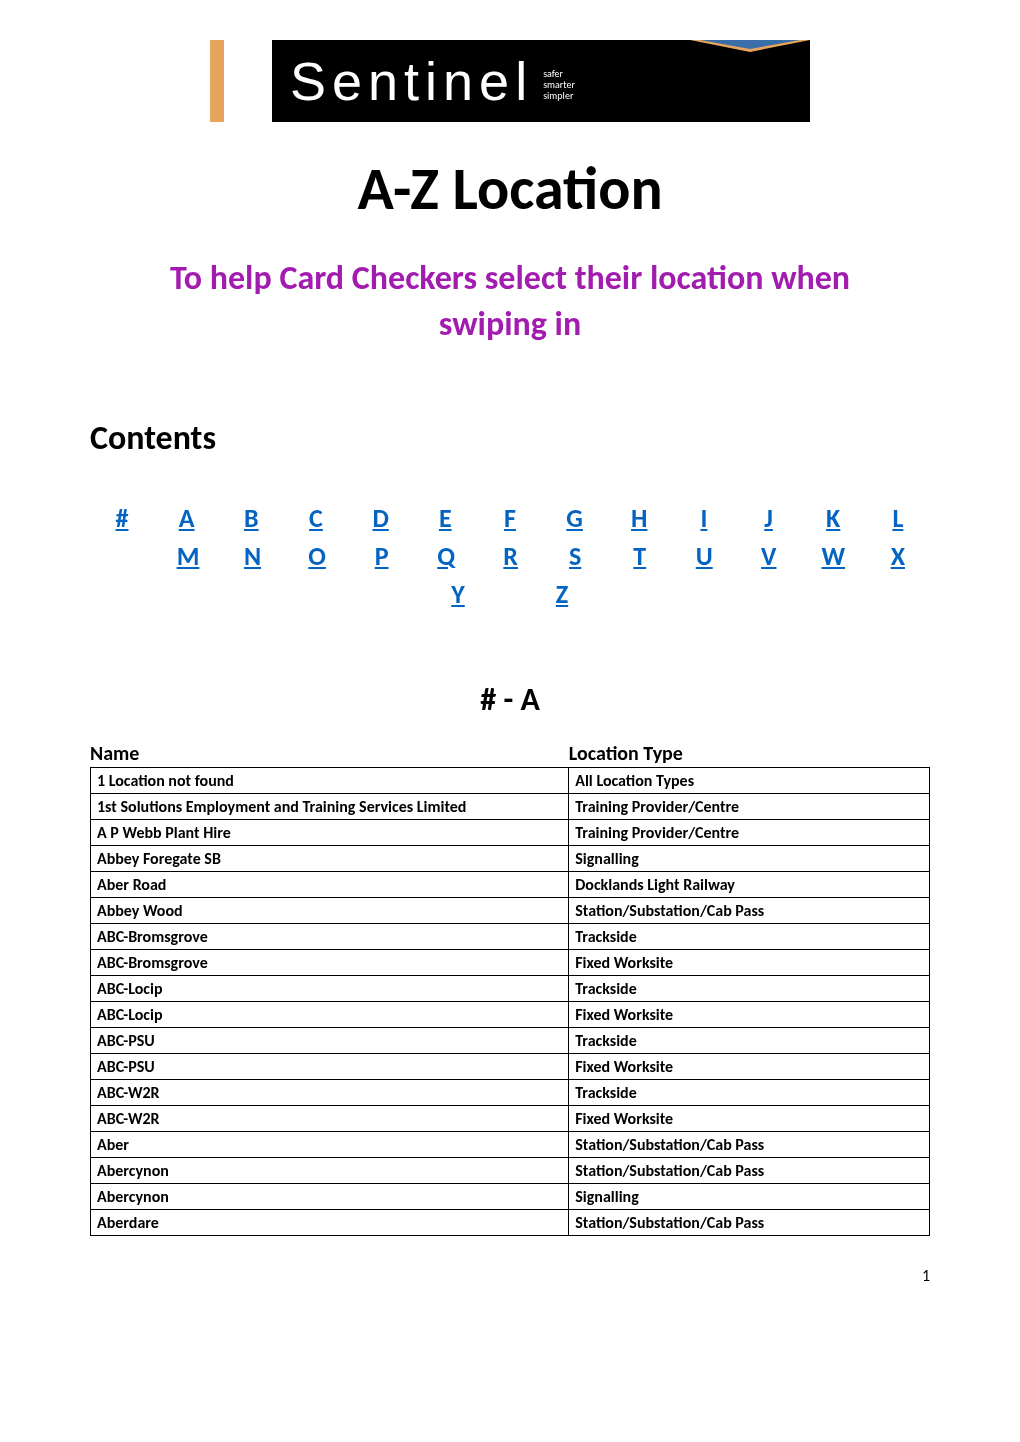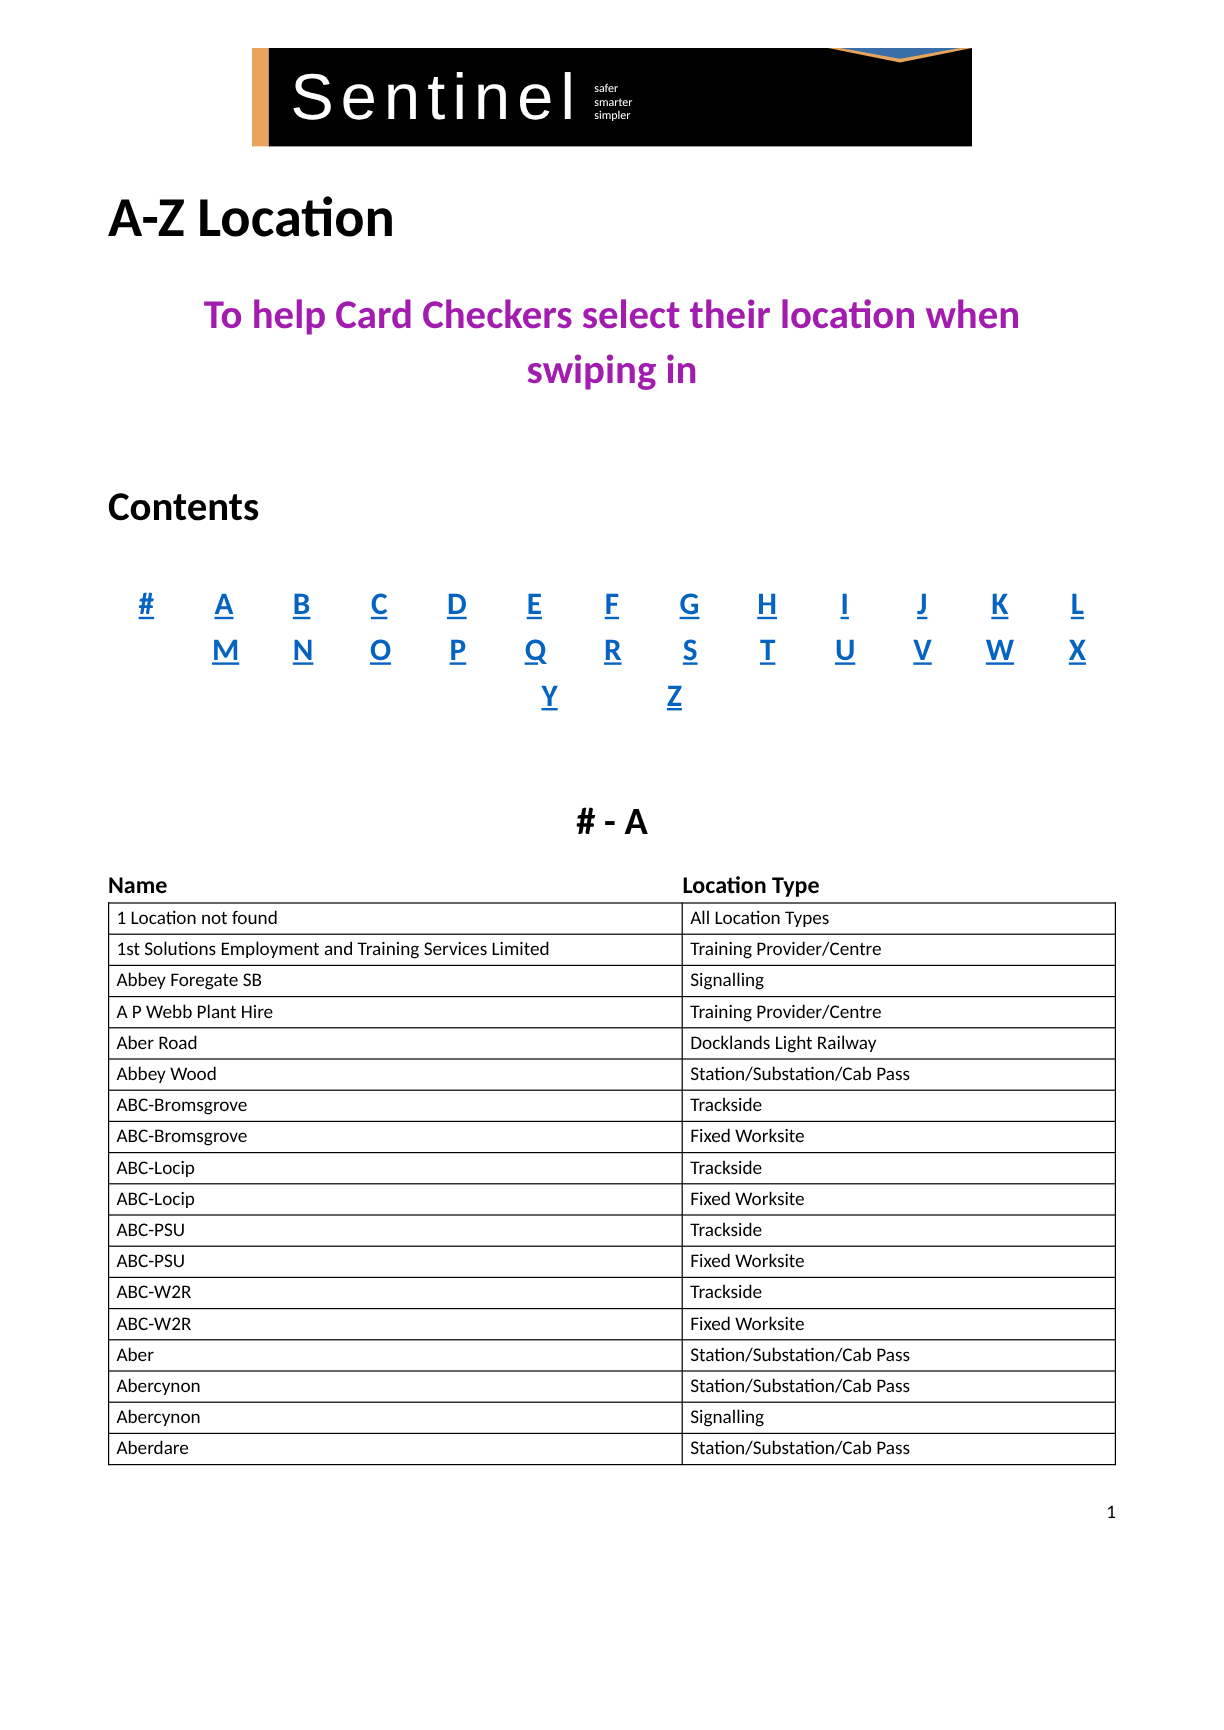--- a/index.html
+++ b/index.html
@@ -8,20 +8,21 @@
   background: #fff;
   color: #000;
   width: 1020px;
   padding: 40px 90px 30px 90px;
 }
 .logo-bar {
   width: 600px;
   margin: 0 auto 30px auto;
   display: flex;
   align-items: stretch;
+  gap: 48px;
 }
 .logo-accent {
   width: 14px;
   background: #e6a55a;
 }
 .logo-main {
   flex: 1;
   background: #000;
   display: flex;
   align-items: center;
@@ -45,22 +46,22 @@
 .logo-chevron {
   position: absolute;
   top: 0;
   right: 0;
   width: 120px;
   height: 20px;
   overflow: hidden;
 }
 .logo-chevron svg { display: block; }
 h1.doc-title {
-  text-align: left;
-  font-size: 47px;
+  text-align: center;
+  font-size: 60px;
   font-weight: 700;
   margin-bottom: 30px;
 }
 h2.subtitle {
   text-align: center;
   color: #a21caf;
   font-size: 34px;
   font-weight: 700;
   line-height: 1.35;
   margin-bottom: 70px;
@@ -98,20 +99,21 @@
   font-size: 20px;
   font-weight: 700;
   margin-bottom: 2px;
 }
 .col-name { flex: 0 0 57%; }
 .col-type { flex: 1; }
 table.loc {
   width: 100%;
   border-collapse: collapse;
   font-size: 16px;
+  font-weight: bold;
 }
 table.loc td {
   border: 1px solid #000;
   padding: 3px 6px;
   vertical-align: top;
 }
 table.loc td:first-child { width: 57%; }
 .page-num {
   text-align: right;
   font-size: 16px;
@@ -195,28 +197,28 @@
   <tbody>
       <tr>
         <td>1 Location not found</td>
         <td>All Location Types</td>
       </tr>
       <tr>
         <td>1st Solutions Employment and Training Services Limited</td>
         <td>Training Provider/Centre</td>
       </tr>
       <tr>
+        <td>A P Webb Plant Hire</td>
+        <td>Training Provider/Centre</td>
+      </tr>
+      <tr>
         <td>Abbey Foregate SB</td>
         <td>Signalling</td>
       </tr>
       <tr>
-        <td>A P Webb Plant Hire</td>
-        <td>Training Provider/Centre</td>
-      </tr>
-      <tr>
         <td>Aber Road</td>
         <td>Docklands Light Railway</td>
       </tr>
       <tr>
         <td>Abbey Wood</td>
         <td>Station/Substation/Cab Pass</td>
       </tr>
       <tr>
         <td>ABC-Bromsgrove</td>
         <td>Trackside</td>

